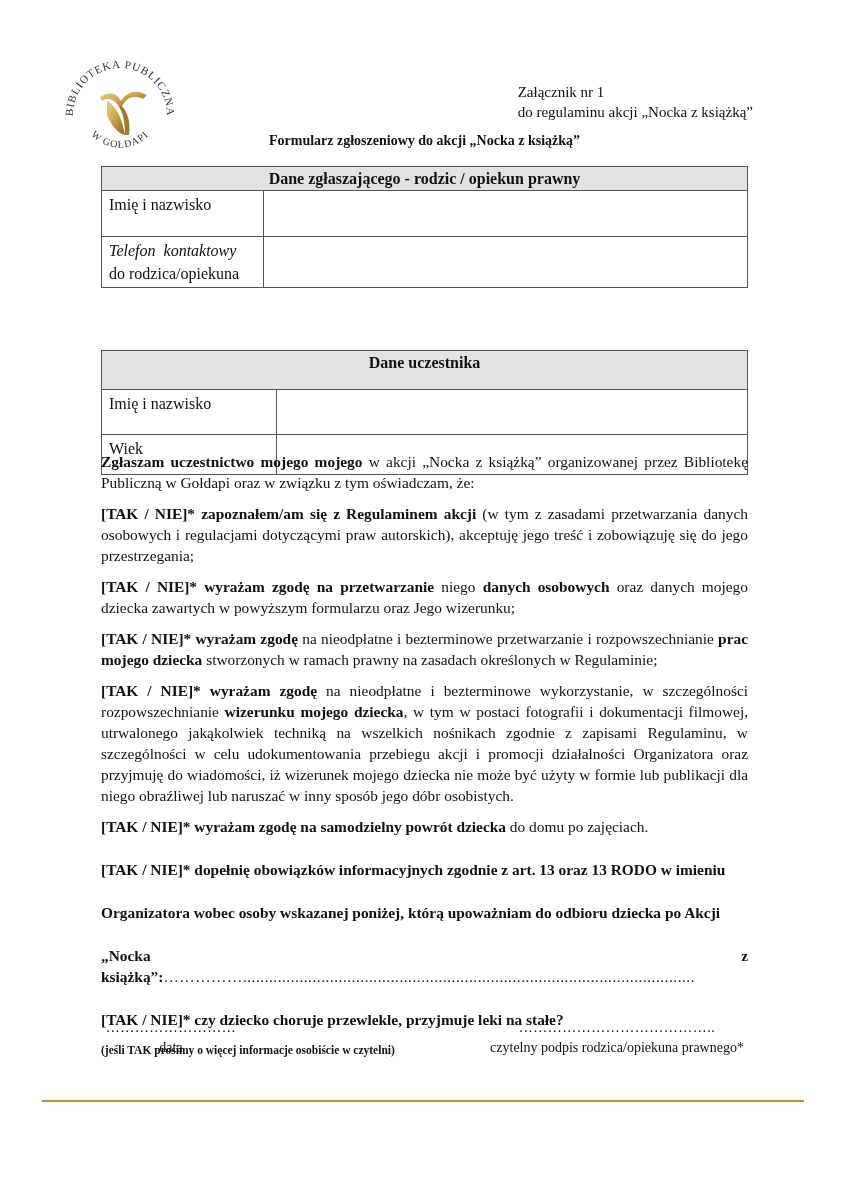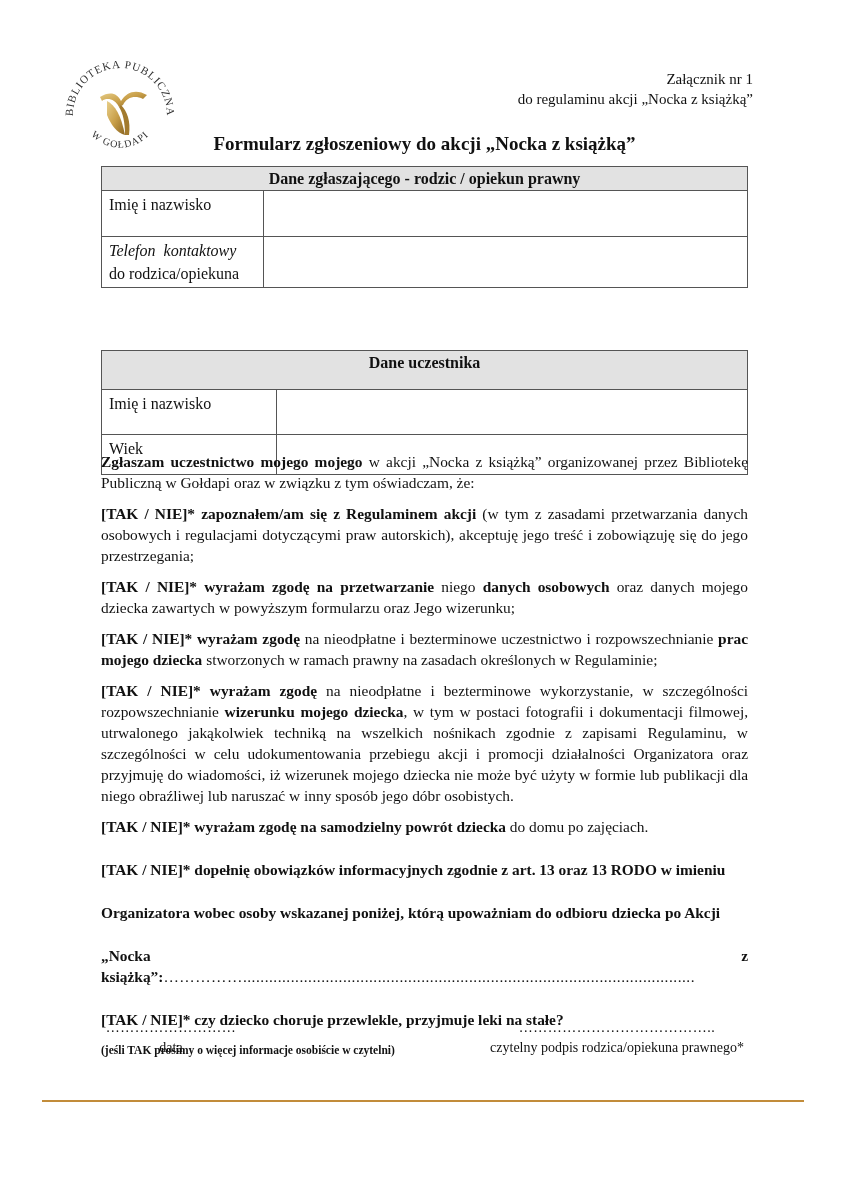--- a/index.html
+++ b/index.html
@@ -2,22 +2,22 @@
 <html><head>
 <meta charset="utf-8">
 <style>
   html, body { margin: 0; padding: 0; background: #ffffff; }
   body {
     width: 849px; height: 1200px; position: relative; overflow: hidden;
     font-family: "Liberation Serif", "DejaVu Serif", serif;
     color: #111111;
   }
   .logo { position: absolute; left: 55px; top: 55px; width: 130px; height: 100px; }
-  .annex { position: absolute; right: 96px; top: 69px; text-align: right; font-size: 15px; line-height: 20px; }
-  .title { position: absolute; left: 0; right: 0; top: 133px; text-align: center; font-weight: bold; font-size: 19px; }
+  .annex { position: absolute; right: 96px; top: 82px; text-align: left; font-size: 15px; line-height: 20px; }
+  .title { position: absolute; left: 0; right: 0; top: 133px; text-align: center; font-weight: bold; font-size: 14px; }
   table.form {
     position: absolute; left: 101px; width: 647px;
     border-collapse: collapse; font-size: 16px;
   }
   table.form td { border: 1px solid #555555; vertical-align: top; padding: 2px 7px; line-height: 23px; }
   table.form th {
     border: 1px solid #555555; background: #e2e2e2; font-weight: bold;
     font-size: 16px; padding: 0; text-align: center;
   }
   #t1 { top: 166px; }
@@ -117,21 +117,21 @@
   <p>
     <b>Zgłaszam uczestnictwo mojego mojego</b><span> w akcji „Nocka z książką” organizowanej przez Bibliotekę Publiczną w Gołdapi oraz w związku z tym oświadczam, że:</span>
   </p>
   <p>
     <b> [TAK / NIE]* zapoznałem/am się z Regulaminem akcji</b><span> (w tym z zasadami przetwarzania danych osobowych i regulacjami dotyczącymi praw autorskich), akceptuję jego treść i zobowiązuję się do jego przestrzegania;</span>
   </p>
   <p>
     <b>[TAK / NIE]* wyrażam zgodę na przetwarzanie</b><span> niego </span><b>danych osobowych</b><span> oraz danych mojego dziecka zawartych w powyższym formularzu oraz Jego wizerunku;</span>
   </p>
   <p>
-    <b>[TAK / NIE]* wyrażam zgodę</b><span> na nieodpłatne i bezterminowe uczestnictwo i rozpowszechnianie </span><b>prac mojego dziecka</b><span> stworzonych w ramach prawny na zasadach określonych w Regulaminie;</span>
+    <b>[TAK / NIE]* wyrażam zgodę</b><span> na nieodpłatne i bezterminowe przetwarzanie i rozpowszechnianie </span><b>prac mojego dziecka</b><span> stworzonych w ramach prawny na zasadach określonych w Regulaminie;</span>
   </p>
   <p>
     <b>[TAK / NIE]* wyrażam zgodę</b><span> na nieodpłatne i bezterminowe wykorzystanie, w szczególności rozpowszechnianie </span><b>wizerunku mojego dziecka</b><span>, w tym w postaci fotografii i dokumentacji filmowej, utrwalonego jakąkolwiek techniką na wszelkich nośnikach zgodnie z zapisami Regulaminu, w szczególności w celu udokumentowania przebiegu akcji i promocji działalności Organizatora oraz przyjmuję do wiadomości, iż wizerunek mojego dziecka nie może być użyty w formie lub publikacji dla niego obraźliwej lub naruszać w inny sposób jego dóbr osobistych.</span>
   </p>
   <p class="p-tight">
     <b>[TAK / NIE]* wyrażam zgodę na samodzielny powrót dziecka</b><span> do domu po zajęciach.</span>
   </p>
   <p class="p-loose"><b>[TAK / NIE]* dopełnię obowiązków informacyjnych zgodnie z art. 13 oraz 13 RODO w imieniu</b></p>
   <p class="p-loose"><b>Organizatora wobec osoby wskazanej poniżej, którą upoważniam do odbioru dziecka po Akcji</b></p>
   <p class="p-loose"><b>„Nocka z książką”:</b><span class="dots">……………........................................................................................................</span></p>

